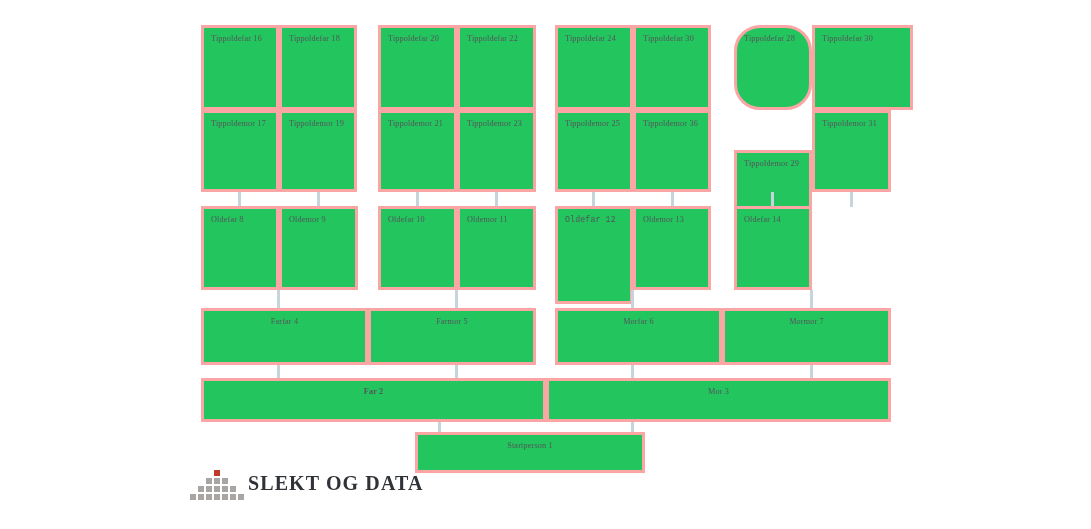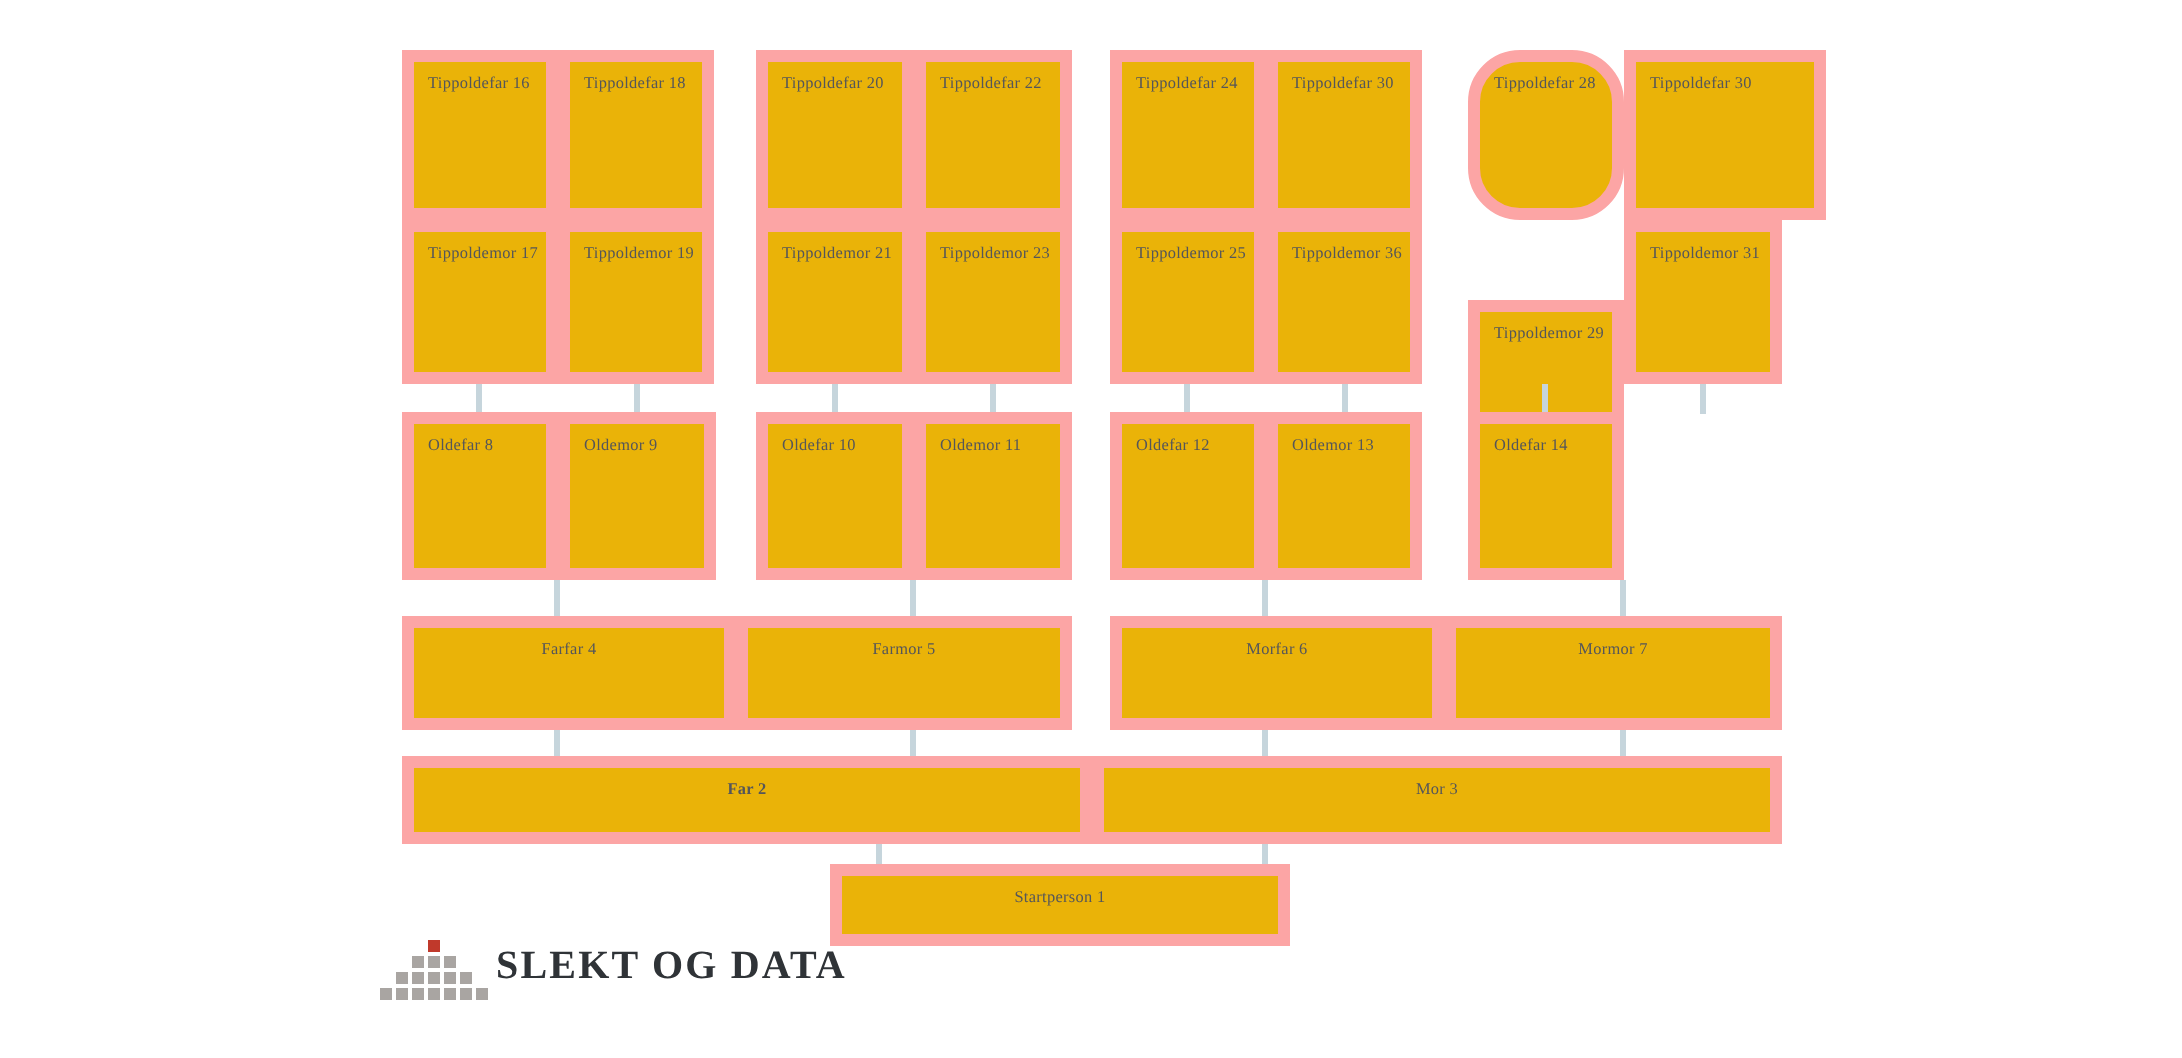--- a/index.html
+++ b/index.html
@@ -19,22 +19,22 @@
     position: absolute;
     left: 0; top: 0;
     width: 1091px;
     height: 529px;
   }
 
   
   .pbox {
     position: absolute;
     box-sizing: border-box;
-    border: 6px solid #fca5a5;
-    background: #eab308;
+    border: 3px solid #fca5a5;
+    background: #22c55e;
     color: #55565a;
     font-size: 8.2px;
     line-height: 1;
     letter-spacing: .02em;
     white-space: nowrap;
     overflow: hidden;
   }
   .pbox .lbl {
     position: absolute;
     top: 7px;
@@ -154,21 +154,21 @@
   </div>
   <div class="pbox al" style="left:279px;top:206px;width:79px;height:84px;">
     <span class="lbl">Oldemor 9</span>
   </div>
   <div class="pbox al" style="left:378px;top:206px;width:79px;height:84px;">
     <span class="lbl">Oldefar 10</span>
   </div>
   <div class="pbox al" style="left:457px;top:206px;width:79px;height:84px;">
     <span class="lbl">Oldemor 11</span>
   </div>
-  <div class="pbox al" style="left:555px;top:206px;width:78px;height:84px;">
+  <div class="pbox al" style="left:555px;top:206px;width:78px;height:98px;font-family:Liberation Mono, monospace;">
     <span class="lbl">Oldefar 12</span>
   </div>
   <div class="pbox al" style="left:633px;top:206px;width:78px;height:84px;">
     <span class="lbl">Oldemor 13</span>
   </div>
   <div class="pbox al" style="left:734px;top:206px;width:78px;height:84px;">
     <span class="lbl">Oldefar 14</span>
   </div>
 
   <div class="conn" style="left:277px;top:290px;height:19px;"></div>

